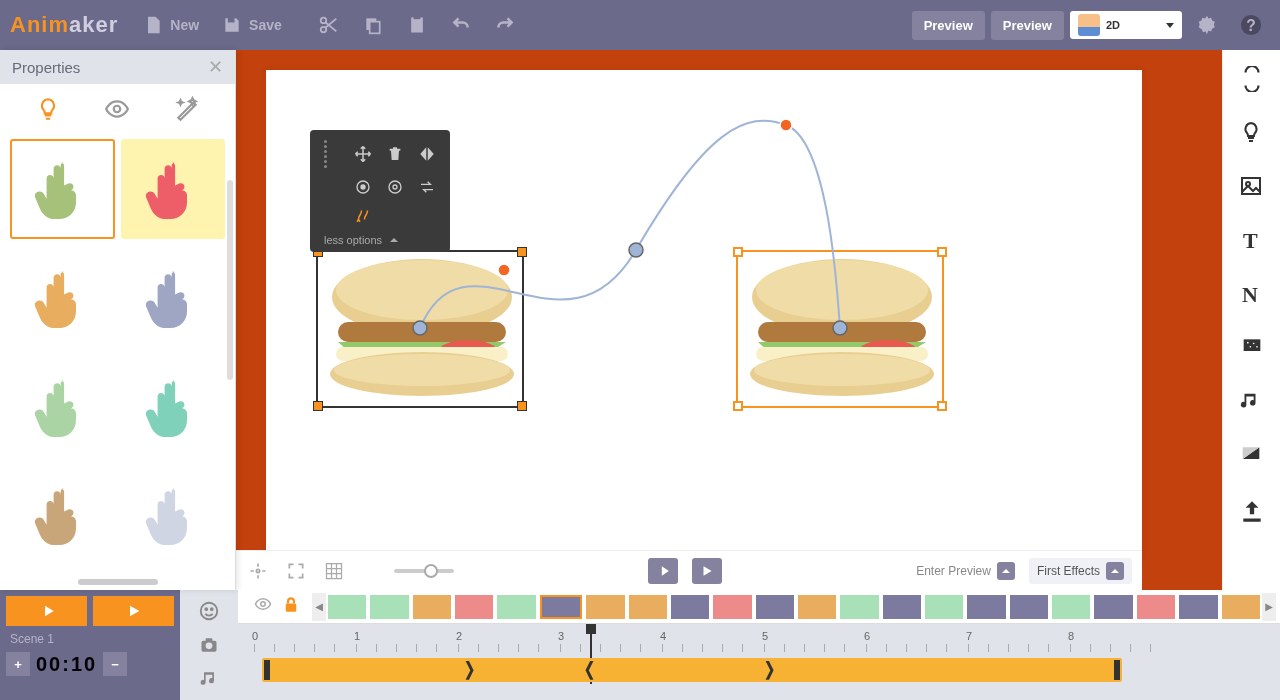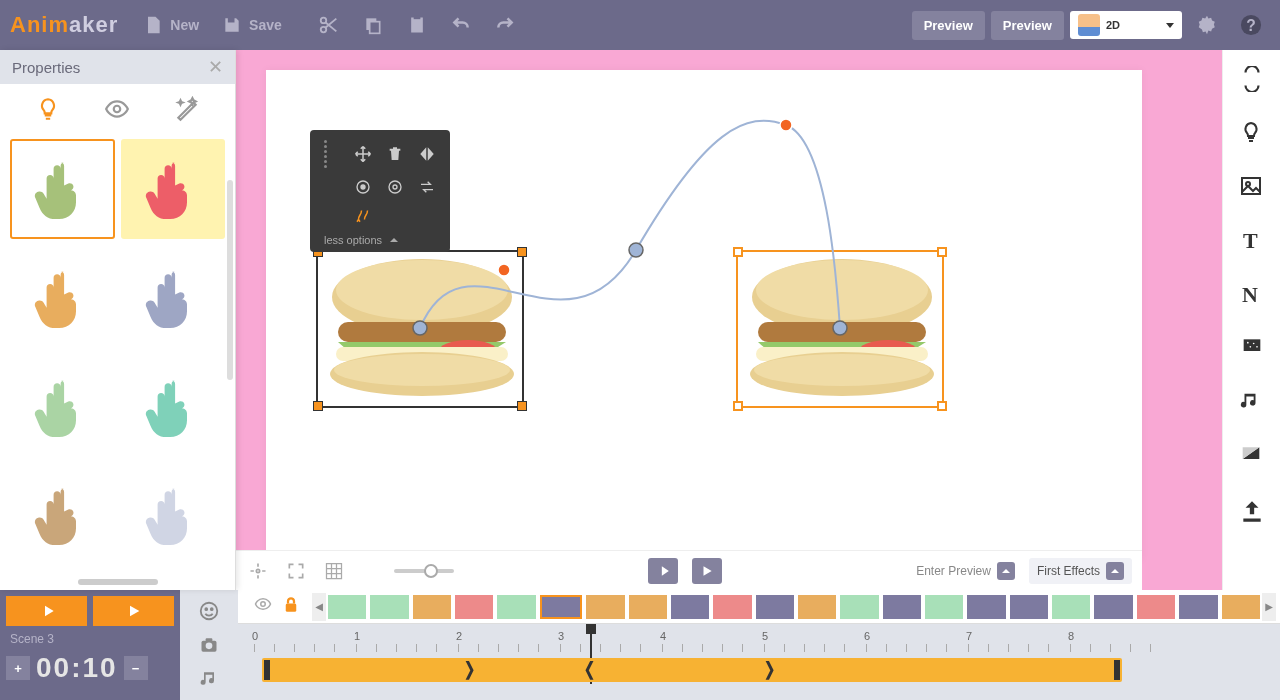--- a/index.html
+++ b/index.html
@@ -34,21 +34,21 @@
 .props-grid { flex: 1; overflow-y: auto; display: grid; grid-template-columns: 1fr 1fr; gap: 6px; padding: 6px 10px; }
 .hand-cell { border: 2px solid transparent; border-radius: 3px; height: 100px; display: flex; align-items: center; justify-content: center; cursor: pointer; }
 .hand-cell.sel { border-color: #f7931e; }
 .hand-cell.bg { background: #fff3b0; }
 .hand-cell svg { width: 70px; height: 70px; }
 .props-scroll { position: absolute; right: 2px; top: 130px; width: 6px; height: 200px; background: #ddd; border-radius: 3px; }
 .props-bottom { height: 16px; display:flex; justify-content:center; align-items:center;}
 .props-bottom .bar { width: 80px; height: 6px; background:#ccc; border-radius:3px;}
 
 
-.canvas-wrap { flex: 1; background: #f9a8d4; position: relative; display: flex; flex-direction: column; }
+.canvas-wrap { flex: 1; background: #c2410c; position: relative; display: flex; flex-direction: column; }
 .canvas { background: #fff; margin: 20px 80px 0 30px; height: 490px; position: relative; box-shadow: 0 0 8px rgba(0,0,0,0.05); }
 
 
 .obj { position: absolute; }
 .obj.sel { border: 2px solid #333; }
 .obj.sel2 { border: 2px solid #f7931e; }
 .handle { position: absolute; width: 10px; height: 10px; background: #f7931e; border: 1px solid #333; }
 .obj.sel2 .handle { border-color: #f7931e; background: #fff; border-width:2px; }
 .h-tl { top: -5px; left: -5px; } .h-tr { top: -5px; right: -5px; }
 .h-bl { bottom: -5px; left: -5px; } .h-br { bottom: -5px; right: -5px; }
@@ -84,21 +84,21 @@
 
 
 .timeline { height: 110px; background: #6c6a8a; display: flex; }
 .tl-left { width: 180px; background: #6c6a8a; display: flex; flex-direction: column; padding: 6px; gap: 4px; }
 .tl-left-top { display: flex; gap: 6px; }
 .tl-play-lg { flex:1; height: 30px; background: #f7931e; display:flex;align-items:center;justify-content:center;cursor:pointer;}
 .tl-play-lg svg{fill:#fff;}
 .tl-scene { color: #b5b3c8; font-size: 12px; padding: 2px 4px; }
 .tl-time-row { display: flex; align-items: center; gap: 6px; }
 .tl-sq { width: 24px; height: 24px; background: #84829e; color:#fff; display:flex;align-items:center;justify-content:center;cursor:pointer;font-weight:bold;}
-.tl-time { color: #e5e5e5; font-size: 28px; font-weight: bold; letter-spacing: 2px; }
+.tl-time { color: #000000; font-size: 20px; font-weight: bold; letter-spacing: 2px; }
 
 .tl-mid-icons { width: 58px; background: #e0e3ea; display:flex; flex-direction:column; align-items:center; justify-content:space-around; padding:4px 0;}
 .tl-mid-icons .mi{width:26px;height:26px;color:#888;cursor:pointer;display:flex;align-items:center;justify-content:center;}
 
 .tl-main { flex: 1; background: #e0e3ea; display: flex; flex-direction: column; }
 .tl-scenes { height: 34px; background: #fff; display: flex; align-items: center; padding: 0 4px; gap: 2px; border-bottom:1px solid #ddd;}
 .tl-scenes .arrow { width: 14px; height: 28px; background: #eee; display:flex;align-items:center;justify-content:center;cursor:pointer;color:#888;font-size:10px;}
 .tl-scenes .eye-lock { display:flex; gap:8px; padding:0 10px;}
 .scene-strip { flex:1; display:flex; gap:4px; align-items:center; }
 .scene-block { height: 24px; flex:1; }
@@ -479,21 +479,21 @@
           <svg width="18" height="16" viewBox="0 0 24 24">
             <path d="M5 4v16M9 4l13 8L9 20z"></path>
           </svg>
         </div>
       <div class="tl-play-lg">
           <svg width="16" height="16" viewBox="0 0 24 24">
             <path d="M6 4l14 8L6 20z"></path>
           </svg>
         </div>
     </div>
-    <div class="tl-scene">Scene 3</div>
+    <div class="tl-scene">Scene 1</div>
     <div class="tl-time-row">
       <div class="tl-sq">+</div>
       <div class="tl-time">00:10</div>
       <div class="tl-sq">−</div>
     </div>
   </div>
 
   <div class="tl-mid-icons">
     <div class="mi">
         <svg width="22" height="22" viewBox="0 0 24 24" fill="none" stroke="#888" stroke-width="2">

